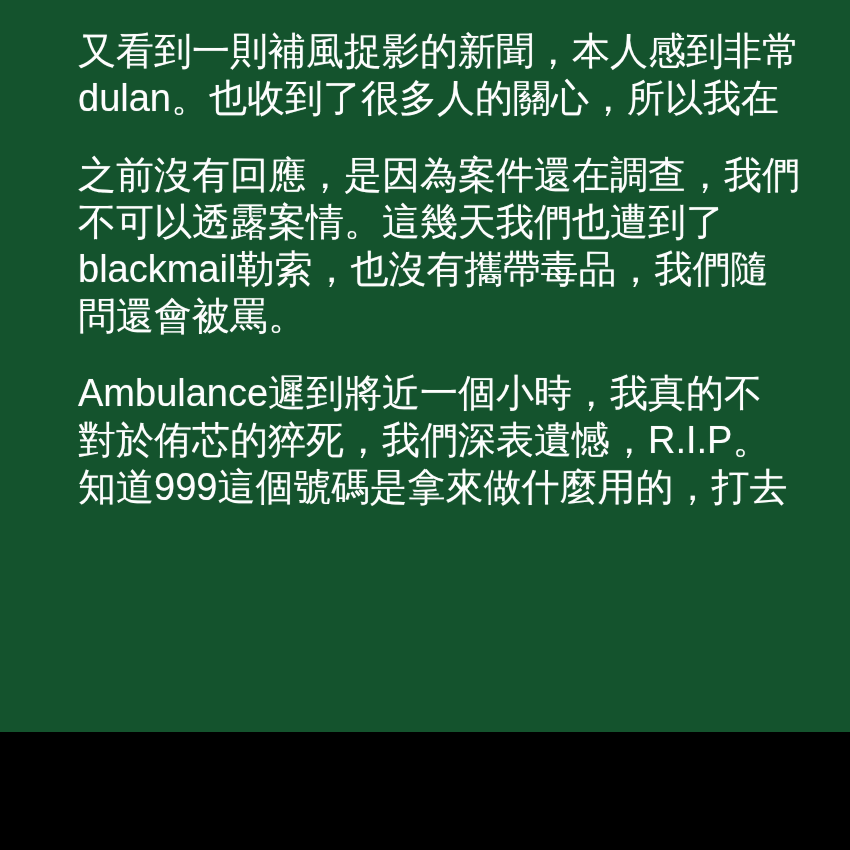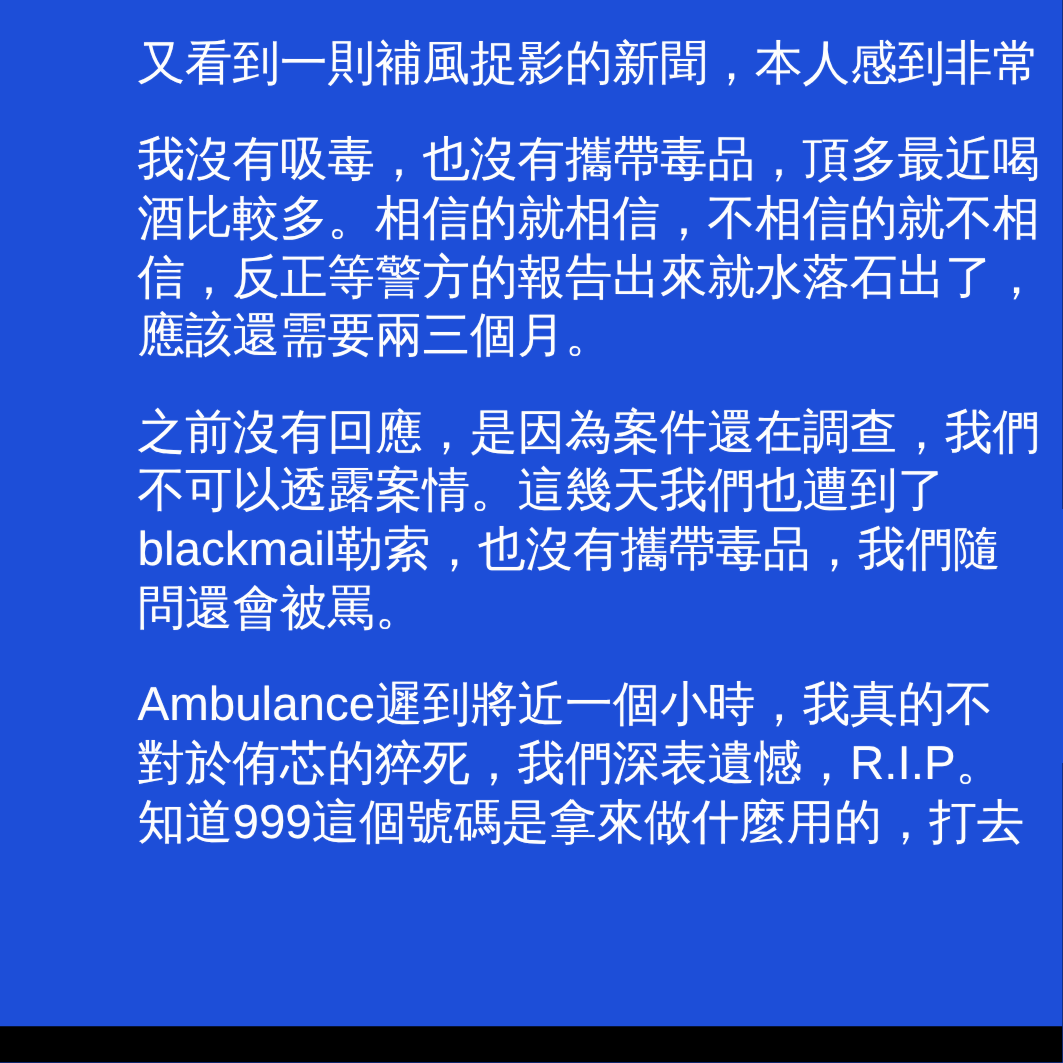--- a/index.html
+++ b/index.html
@@ -9,23 +9,23 @@
   body {
     width: 850px;
     height: 850px;
     background: #000000;
     overflow: hidden;
     font-family: "Liberation Sans", "DejaVu Sans", sans-serif;
   }
   .statement {
     box-sizing: border-box;
     width: 850px;
-    height: 821px;
-    padding: 28px 36px 0 110px;
-    background: #1d4ed8;
+    height: 732px;
+    padding: 28px 36px 0 78px;
+    background: #14532d;
   }
   .paragraph {
     margin: 0 0 30px 0;
   }
   .paragraph:last-child {
     margin-bottom: 0;
   }
   .text-line {
     color: #fdfdfd;
     font-size: 38px;
@@ -37,28 +37,23 @@
     text-shadow: 0 0 1px rgba(255,255,255,0.45);
   }
 </style>
 </head>
 <body>
 
 <div class="statement">
 
   <div class="paragraph">
     <div class="text-line">又看到一則補風捉影的新聞，本人感到非常</div>
+    <div class="text-line">dulan。也收到了很多人的關心，所以我在</div>
   </div>
 
-  <div class="paragraph">
-    <div class="text-line">我沒有吸毒，也沒有攜帶毒品，頂多最近喝</div>
-    <div class="text-line">酒比較多。相信的就相信，不相信的就不相</div>
-    <div class="text-line">信，反正等警方的報告出來就水落石出了，</div>
-    <div class="text-line">應該還需要兩三個月。</div>
-  </div>
 
   <div class="paragraph">
     <div class="text-line">之前沒有回應，是因為案件還在調查，我們</div>
     <div class="text-line">不可以透露案情。這幾天我們也遭到了</div>
     <div class="text-line">blackmail勒索，也沒有攜帶毒品，我們隨</div>
     <div class="text-line">問還會被罵。</div>
   </div>
 
   <div class="paragraph">
     <div class="text-line">Ambulance遲到將近一個小時，我真的不</div>

